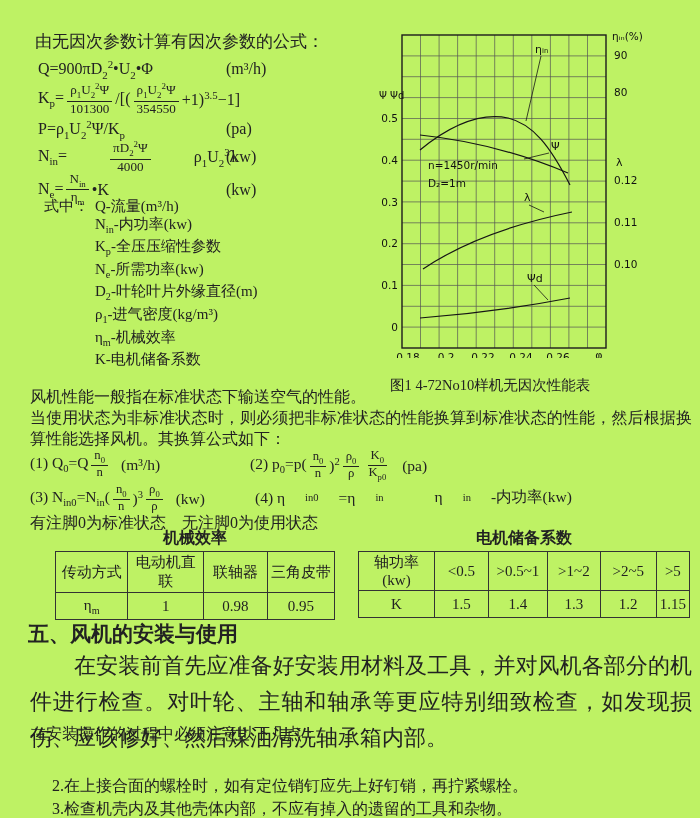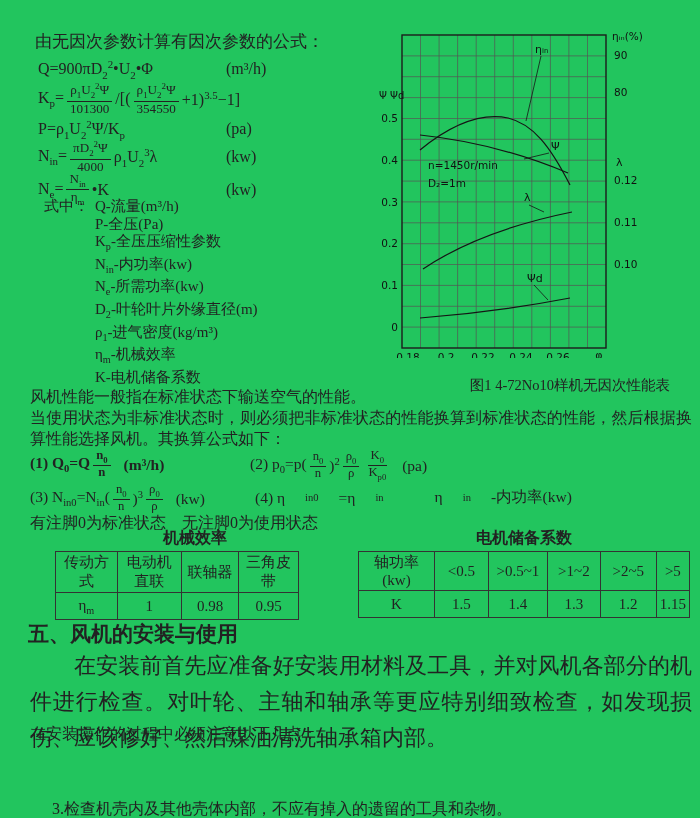--- a/index.html
+++ b/index.html
@@ -1,37 +1,37 @@
 <!DOCTYPE html>
 <html><head>
 <meta charset="utf-8">
 <style>
   html,body{margin:0;padding:0;background:#e8e8e8;}
-  .page{position:relative;width:700px;height:818px;background:#22c55e;color:#222;
+  .page{position:relative;width:700px;height:818px;background:#bef264;color:#222;
         font-family:"Liberation Serif","DejaVu Serif",serif;overflow:hidden;}
   .abs{position:absolute;}
   .frow{display:flex;align-items:center;font-size:16px;white-space:nowrap;width:350px;}
   .frow .unit{position:absolute;left:188px;}
   .frac{display:inline-flex;flex-direction:column;align-items:center;vertical-align:middle;
         line-height:1.1;font-size:0.82em;margin:0 3px;}
   .frac .num{border-bottom:1px solid #222;padding:0 3px;}
   .frac .den{padding:0 3px;}
   sub{font-size:0.68em;} sup{font-size:0.68em;}
   .where{font-size:15px;line-height:17.6px;}
   .where .lbl{margin-right:6px;}
   .body-text{font-size:16px;}
   .crow{display:flex;align-items:center;font-size:15.5px;white-space:nowrap;}
   .crow .cunit{margin-left:10px;}
   .tbl-title{font-family:"Liberation Sans","DejaVu Sans",sans-serif;font-weight:bold;
              font-size:16px;text-align:center;}
   table{border-collapse:collapse;width:100%;}
   td{border:1px solid #333;text-align:center;font-size:15px;height:24px;padding:1px 3px;}
   .h2{font-family:"Liberation Sans","DejaVu Sans",sans-serif;font-weight:bold;font-size:21px;}
   .para{font-size:22px;line-height:36px;text-align:justify;text-indent:2em;}
-  .caption{font-size:14.5px;text-align:right;}
+  .caption{font-size:14.5px;text-align:left;}
   svg text{font-family:"DejaVu Sans","Liberation Sans",sans-serif;fill:#111;}
 </style>
 </head>
 <body>
 
 <div class="page">
 
   <div class="abs body-text" style="left:35px;top:30px;font-size:17px;">由无因次参数计算有因次参数的公式：</div>
 
   <div class="abs frow" style="left:38px;top:58px;">
@@ -51,21 +51,21 @@
       <span class="den">354550</span>
     </span>
     <span>+1)<sup>3.5</sup>−1]</span>
   </div>
 
   <div class="abs frow" style="left:38px;top:118px;">
     <span>P=ρ<sub>1</sub>U<sub>2</sub><sup>2</sup>Ψ/K<sub>p</sub></span>
     <span class="unit">(pa)</span>
   </div>
 
-  <div class="abs frow" style="left:38px;top:140px;">
+  <div class="abs frow" style="left:38px;top:140px;gap:40px;">
     <span>N<sub>in</sub>=</span>
     <span class="frac">
       <span class="num">πD<sub>2</sub><sup>2</sup>Ψ</span>
       <span class="den">4000</span>
     </span>
     <span>ρ<sub>1</sub>U<sub>2</sub><sup>3</sup>λ</span>
     <span class="unit">(kw)</span>
   </div>
 
   <div class="abs frow" style="left:38px;top:172px;">
@@ -75,23 +75,22 @@
       <span class="den">η<sub>m</sub></span>
     </span>
     <span>•K</span>
     <span class="unit">(kw)</span>
   </div>
 
   <div class="abs where" style="left:44px;top:198px;display:flex;">
     <span class="lbl">式中：</span>
     <div>
       <div>Q-流量(m³/h)</div>
-      <div>P-全压(Pa)</div>
+      <div>N<sub>in</sub>-内功率(kw)</div>
       <div>K<sub>p</sub>-全压压缩性参数</div>
-      <div>N<sub>in</sub>-内功率(kw)</div>
       <div>N<sub>e</sub>-所需功率(kw)</div>
       <div>D<sub>2</sub>-叶轮叶片外缘直径(m)</div>
       <div>ρ<sub>1</sub>-进气密度(kg/m³)</div>
       <div>η<sub>m</sub>-机械效率</div>
       <div>K-电机储备系数</div>
     </div>
   </div>
 
   <div class="abs" style="left:378px;top:28px;width:292px;height:330px;">
     <svg width="292" height="330" viewBox="0 0 292 330">
@@ -141,21 +140,21 @@
       <text x="221" y="331" font-size="11" text-anchor="middle">φ</text>
     </svg>
   </div>
 
   <div class="abs caption" style="left:390px;top:376px;width:280px;">图1 4-72No10样机无因次性能表</div>
 
   <div class="abs body-text" style="left:30px;top:387px;">风机性能一般指在标准状态下输送空气的性能。</div>
 
   <div class="abs body-text" style="left:30px;top:407px;width:662px;line-height:21px;text-align:justify;">当使用状态为非标准状态时，则必须把非标准状态的性能换算到标准状态的性能，然后根据换算性能选择风机。其换算公式如下：</div>
 
-  <div class="abs crow" style="left:30px;top:449px;font-weight:bold;">
+  <div class="abs crow" style="left:30px;top:449px;">
     <span>(1) Q<sub>0</sub>=Q</span>
     <span class="frac">
       <span class="num">n<sub>0</sub></span>
       <span class="den">n</span>
     </span>
     <span class="cunit">(m³/h)</span>
   </div>
 
   <div class="abs crow" style="left:250px;top:449px;">
     <span>(2) p<sub>0</sub>=p(</span>
@@ -189,21 +188,21 @@
     <span class="cunit">(kw)</span>
   </div>
 
   <div class="abs crow" style="left:255px;top:487px;gap:20px;">(4) η<sub>in0</sub>=η<sub>in</sub>　　η<sub>in</sub>-内功率(kw)</div>
 
   <div class="abs body-text" style="left:30px;top:513px;">有注脚0为标准状态　无注脚0为使用状态</div>
 
   <div class="abs tbl-title" style="left:55px;top:528px;width:280px;">机械效率</div>
   <div class="abs tbl-title" style="left:358px;top:528px;width:332px;">电机储备系数</div>
 
-  <div class="abs" style="left:55px;top:551px;width:244px;">
+  <div class="abs" style="left:55px;top:551px;width:280px;">
     <table>
       <tbody>
           <tr>
         <td style="width:74px;">传动方式</td>
         <td style="width:78px;">电动机直联</td>
         <td style="width:62px;">联轴器</td>
         <td style="width:66px;">三角皮带</td>
       </tr>
       <tr>
         <td>η<sub>m</sub></td>
@@ -237,15 +236,16 @@
     </tbody>
       </table>
   </div>
 
   <div class="abs h2" style="left:28px;top:620px;">五、风机的安装与使用</div>
 
   <div class="abs para" style="left:30px;top:648px;width:662px;">在安装前首先应准备好安装用材料及工具，并对风机各部分的机件进行检查。对叶轮、主轴和轴承等更应特别细致检查，如发现损伤、应该修好、然后煤油清洗轴承箱内部。</div>
 
   <div class="abs body-text" style="left:30px;top:724px;">在安装操作的过程中必须注意以下几点：</div>
 
+  <div class="abs body-text" style="left:52px;top:776px;">2.在上接合面的螺栓时，如有定位销钉应先上好钉销，再拧紧螺栓。</div>
   <div class="abs body-text" style="left:52px;top:799px;">3.检查机壳内及其他壳体内部，不应有掉入的遗留的工具和杂物。</div>
 
 </div>
 
 </body></html>

